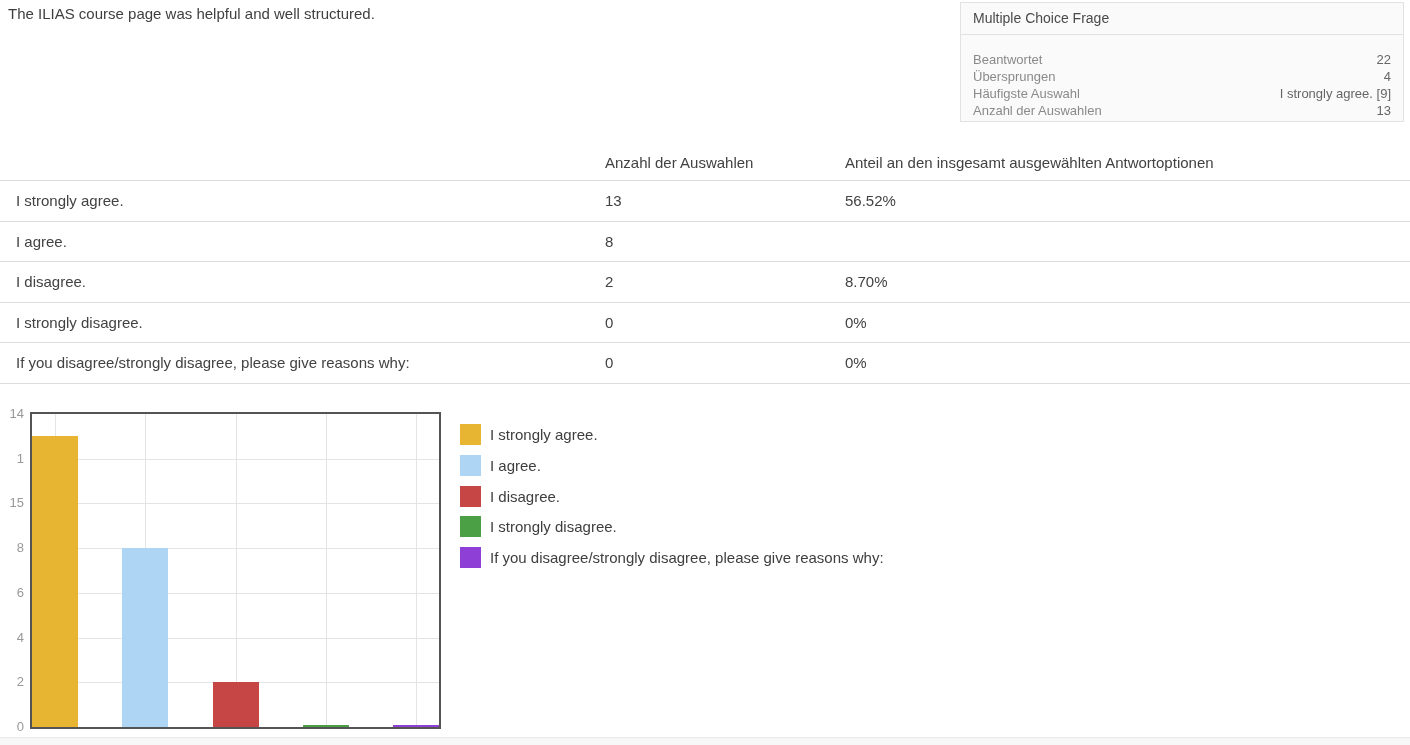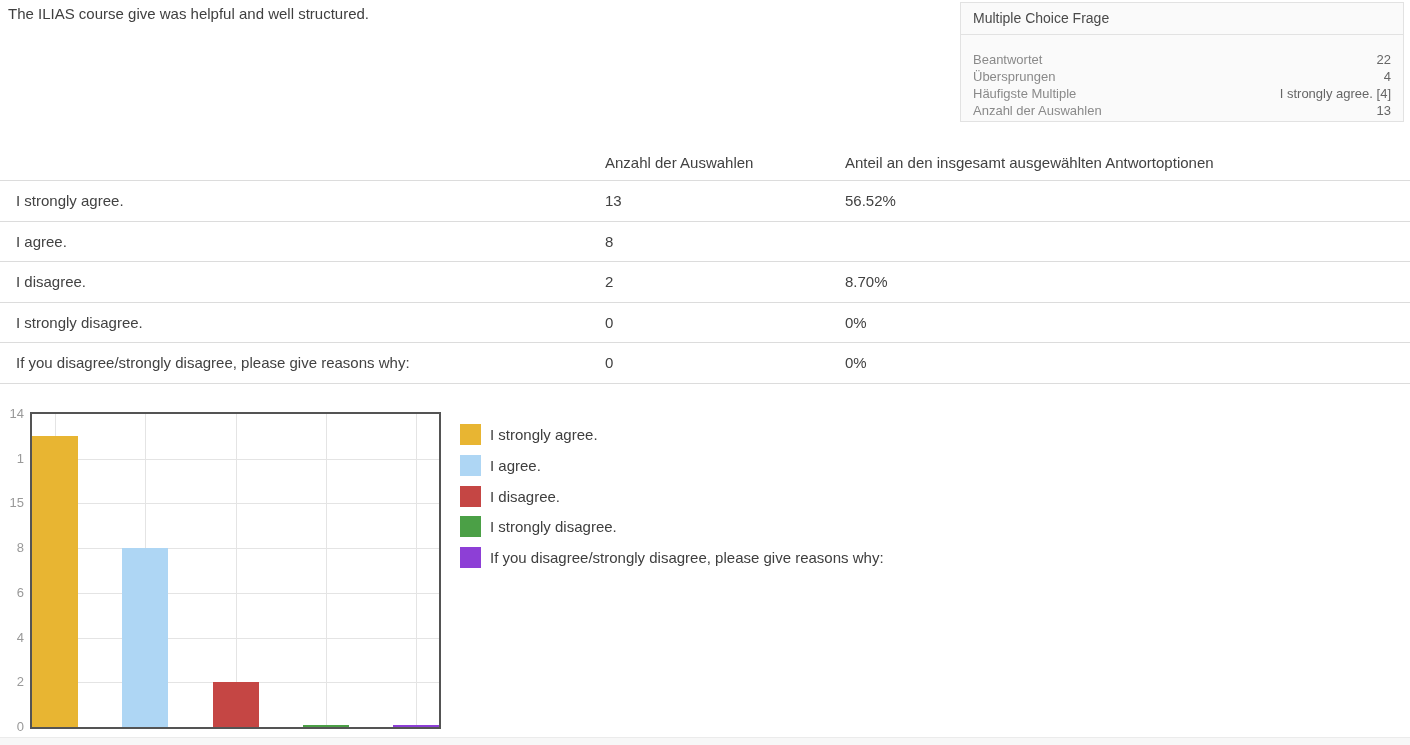--- a/index.html
+++ b/index.html
@@ -59,36 +59,36 @@
   .legend-label{font-size:15px;color:#3e3e3e;white-space:nowrap;}
   
   .bottom-strip{
     position:absolute;left:0;top:737px;width:1410px;height:8px;
     background:#f7f7f7;border-top:1px solid #ebebeb;box-sizing:border-box;
   }
 </style>
 </head>
 <body>
 
-<div class="page-title">The ILIAS course give was helpful and well structured.</div>
+<div class="page-title">The ILIAS course page was helpful and well structured.</div>
 
 <div class="stats-box">
   <div class="stats-title">Multiple Choice Frage</div>
   <div class="stats-rows" id="stats-rows">
       <div class="stats-row">
         <span class="stats-label">Beantwortet</span>
         <span class="stats-value">22</span>
       </div>
       <div class="stats-row">
         <span class="stats-label">Übersprungen</span>
         <span class="stats-value">4</span>
       </div>
       <div class="stats-row">
-        <span class="stats-label">Häufigste Multiple</span>
-        <span class="stats-value">I strongly agree. [4]</span>
+        <span class="stats-label">Häufigste Auswahl</span>
+        <span class="stats-value">I strongly agree. [9]</span>
       </div>
       <div class="stats-row">
         <span class="stats-label">Anzahl der Auswahlen</span>
         <span class="stats-value">13</span>
       </div>
     </div>
 </div>
 
 <div class="answers-table">
   <div class="trow thead">

